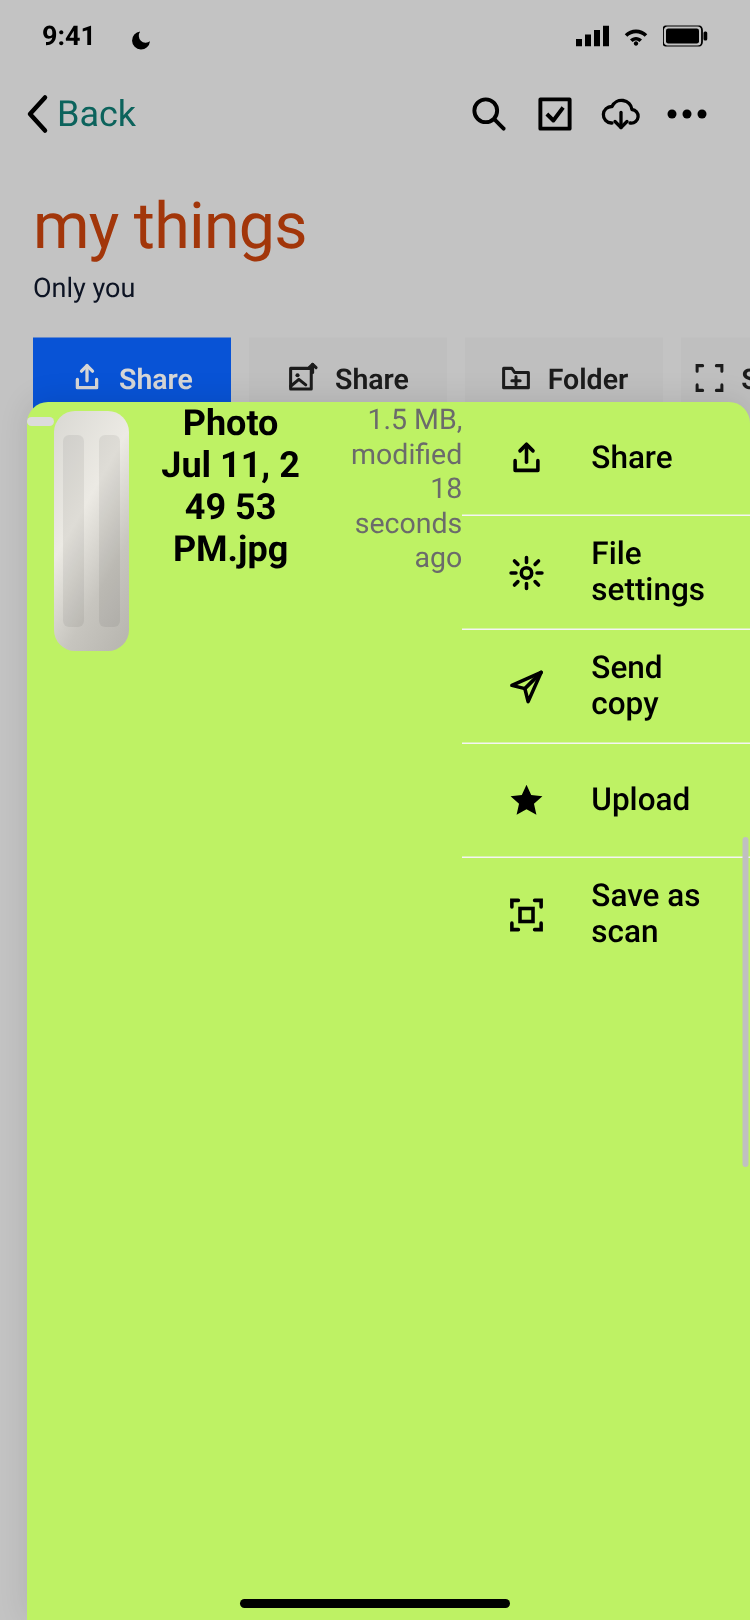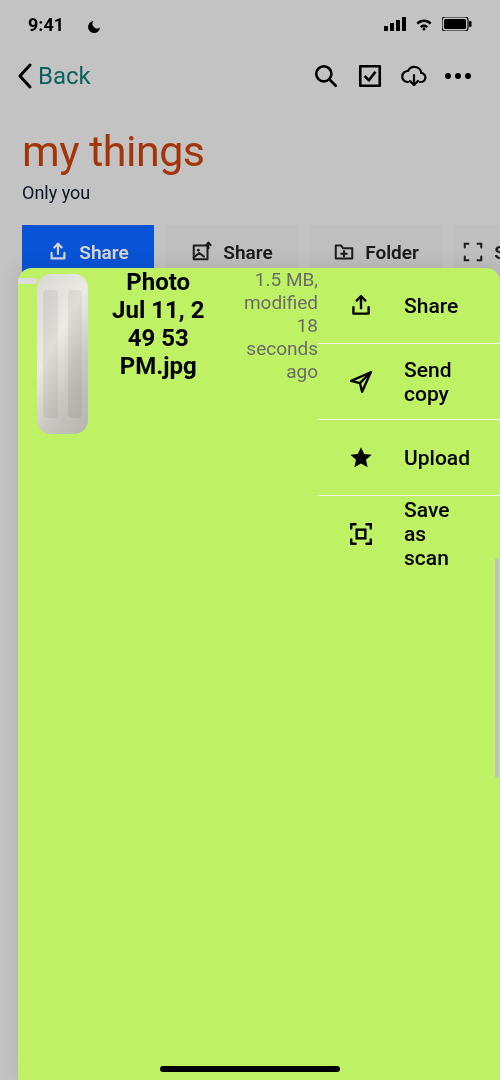--- a/index.html
+++ b/index.html
@@ -184,20 +184,29 @@
             <svg viewBox="0 0 24 24" width="26" height="26" fill="none" stroke="#000" stroke-width="2.2" stroke-linecap="round" stroke-linejoin="round">
               <line x1="12" y1="3" x2="12" y2="14"></line>
               <polyline points="8,7 12,3 16,7"></polyline>
               <path d="M5 13v6h14v-6"></path>
             </svg>
           </span>
         <span class="lb">Share</span>
       </div>
 
 
+      <div class="row">
+        <span class="ic">
+            <svg viewBox="0 0 24 24" width="26" height="26" fill="none" stroke="#000" stroke-width="2.2" stroke-linecap="round" stroke-linejoin="round">
+              <circle cx="12" cy="12" r="3.2"></circle>
+              <path d="M12 2.5v3M12 18.5v3M4.6 4.6l2.1 2.1M17.3 17.3l2.1 2.1M2.5 12h3M18.5 12h3M4.6 19.4l2.1-2.1M17.3 6.7l2.1-2.1"></path>
+            </svg>
+          </span>
+        <span class="lb">File settings</span>
+      </div>
 
       <div class="row">
         <span class="ic">
             <svg viewBox="0 0 24 24" width="26" height="26" fill="none" stroke="#000" stroke-width="2.2" stroke-linecap="round" stroke-linejoin="round">
               <path d="M3 11l18-8-8 18-2-8z"></path>
               <line x1="11" y1="13" x2="21" y2="3"></line>
             </svg>
           </span>
         <span class="lb">Send copy</span>
       </div>

